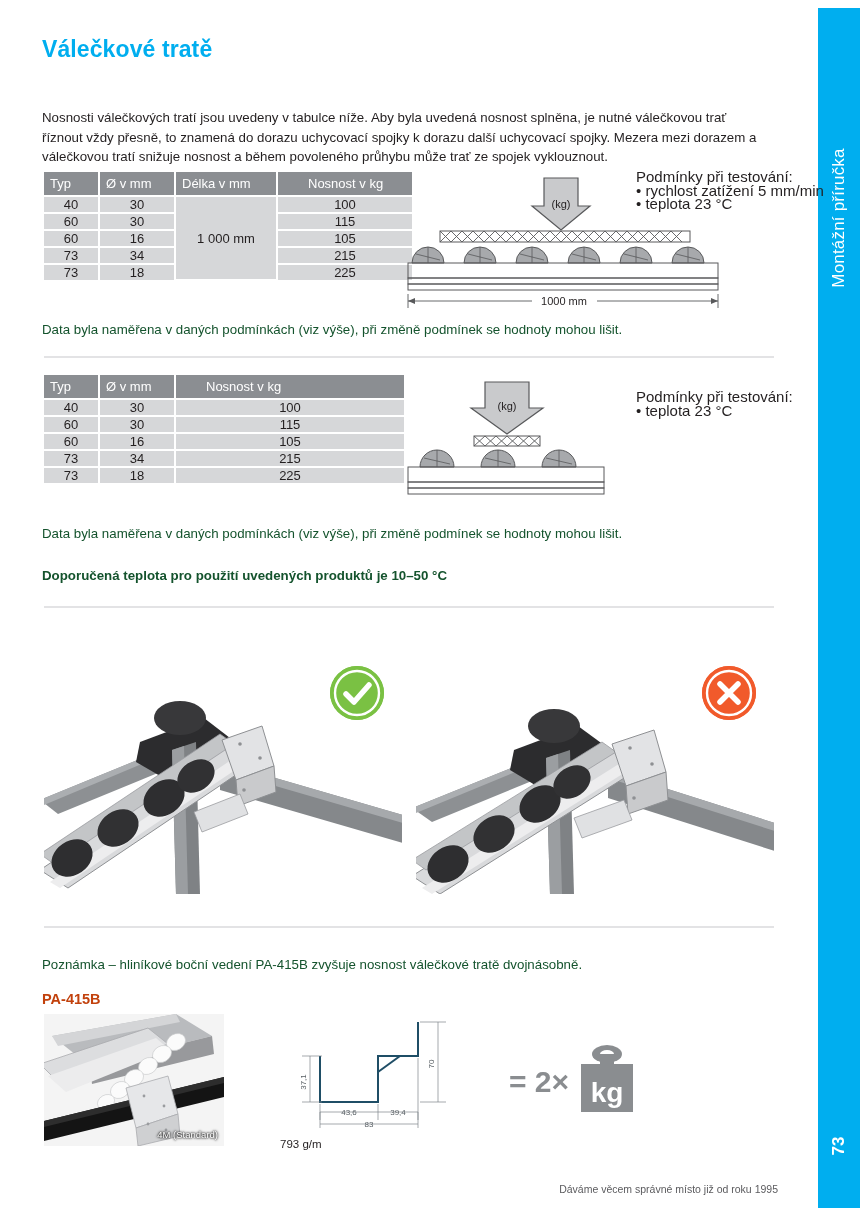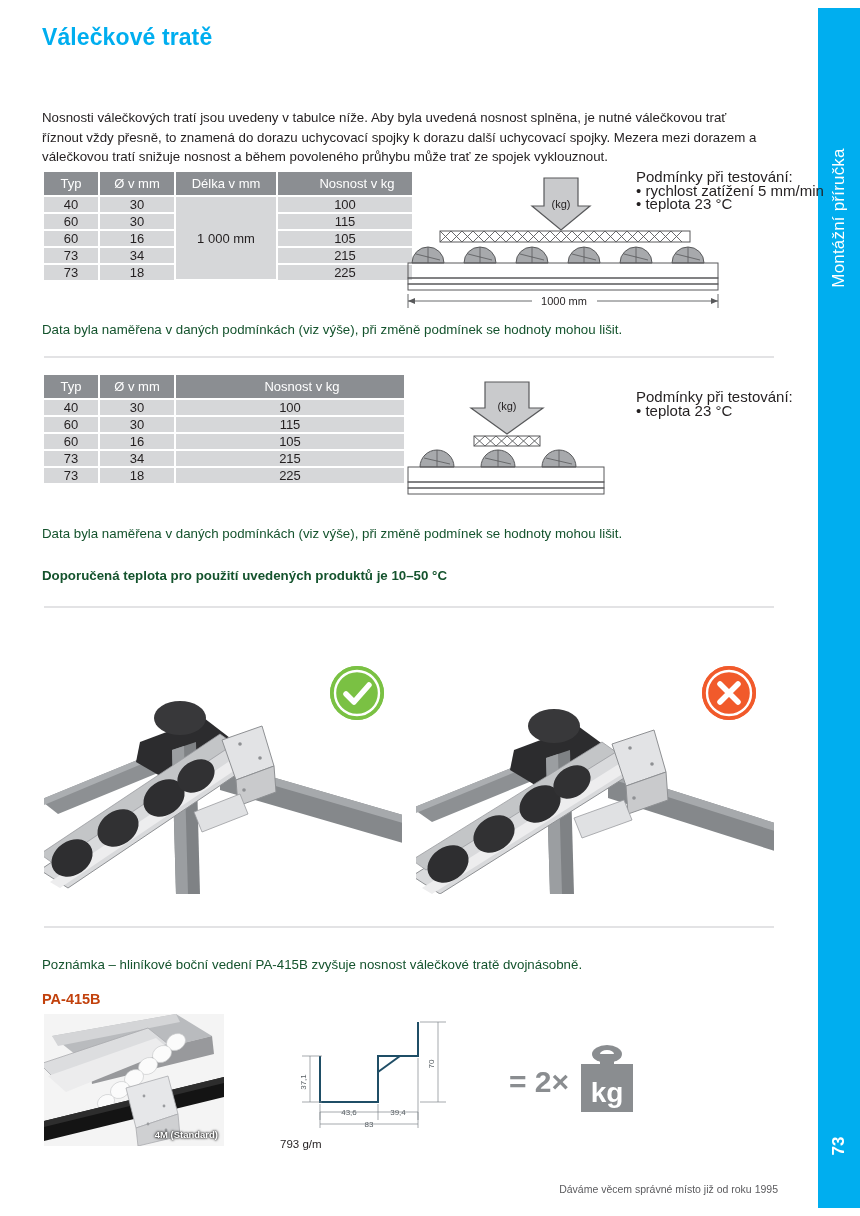--- a/index.html
+++ b/index.html
@@ -28,34 +28,34 @@
   .side-page-num{
     position:absolute;left:50%;bottom:52px;
     transform:translateX(-50%) rotate(-90deg);
     color:#ffffff;font-size:17px;font-weight:700;
   }
 
   
   .content{position:absolute;left:42px;top:0;width:736px;}
 
   h1.title{
-    margin:0;position:absolute;left:0;top:24px;
+    margin:0;position:absolute;left:0;top:36px;
     font-size:23px;font-weight:700;color:#00AEEF;letter-spacing:.1px;text-align:center;
   }
 
   .intro{
     position:absolute;left:0;top:95px;width:722px;
     font-size:13.3px;line-height:19.5px;color:#231f20;
   }
 
   
   .tbl{border-collapse:collapse;font-size:13px;}
   .tbl th{
     background:#8b8e92;color:#ffffff;font-weight:400;
-    font-size:13px;padding:4px 6px;text-align:center;
+    font-size:13px;padding:4px 6px;text-align:left;
     border-right:2px solid #ffffff;border-bottom:2px solid #ffffff;
   }
   .tbl th:last-child{border-right:none;padding-left:30px;}
   .tbl td{
     background:#d6d7d9;color:#231f20;
     padding:0 6px;text-align:center;
     border-right:2px solid #ffffff;border-bottom:2px solid #ffffff;
   }
   .tbl td:last-child{border-right:none;}
   .tbl tr:last-child td{border-bottom:none;}
@@ -119,21 +119,21 @@
   #badge-ok{left:286px;background:#7ac143;}
   #badge-bad{left:286px;background:#f15a2b;}
 
   
   .prod-photo{
     position:absolute;left:2px;top:1014px;width:180px;height:132px;
     background:#f0f0f0;overflow:hidden;border:0;
   }
   .prod-caption{
     position:absolute;right:6px;bottom:6px;
-    color:#ffffff;font-size:9.5px;font-weight:700;
+    color:#ffffff;font-size:9.5px;font-weight:400;
     text-shadow:0 0 2px #000,0 0 3px #000;
     white-space:nowrap;
   }
 
   #profile{position:absolute;left:238px;top:1012px;width:190px;height:120px;}
   .weight-label{
     position:absolute;left:238px;top:1138px;
     font-size:11.5px;color:#231f20;
   }
 

